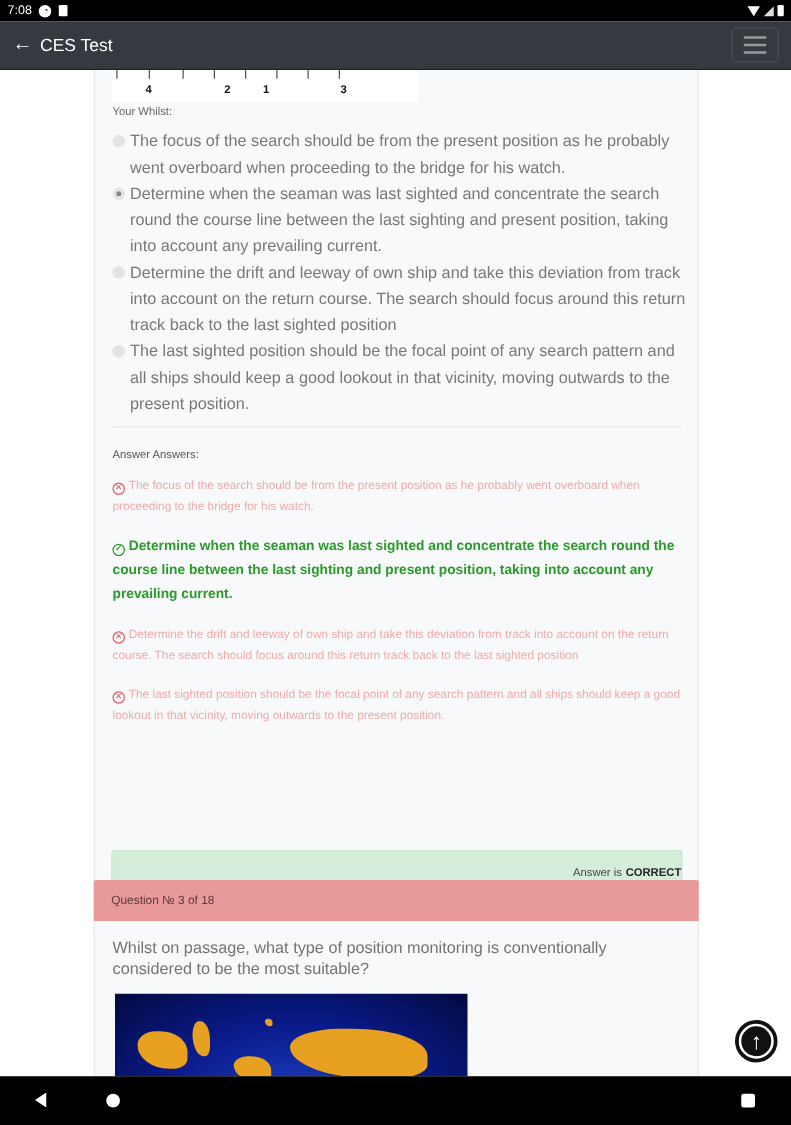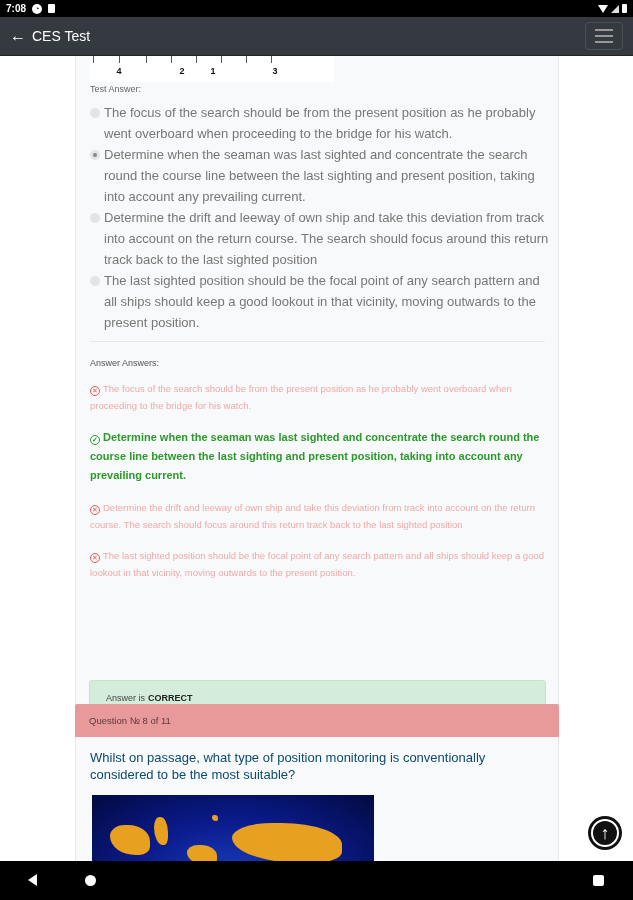--- a/index.html
+++ b/index.html
@@ -1,17 +1,17 @@
 <!DOCTYPE html>
 <html><head>
 <meta charset="utf-8">
 <style>
   * { box-sizing: border-box; margin: 0; padding: 0; }
   html, body { width: 633px; height: 900px; overflow: hidden; background: #ffffff; font-family: "Liberation Sans", sans-serif; }
-  .status-bar { position: absolute; top: 0; left: 0; width: 633px; height: 17px; background: #000; color: #fff; font-size: 10px; font-weight: bold; display: flex; align-items: center; padding: 0 6px; }
+  .status-bar { position: absolute; top: 0; left: 0; width: 633px; height: 17px; background: #000; color: #fff; font-size: 10px; font-weight: normal; display: flex; align-items: center; padding: 0 6px; }
   .status-bar .left { display: flex; align-items: center; gap: 6px; }
   .status-bar .right { margin-left: auto; display: flex; align-items: center; gap: 3px; }
   .sb-icon-circle { width: 10px; height: 10px; border-radius: 50%; background: #fff; color:#000; font-size:7px; display:flex; align-items:center; justify-content:center; }
   .sb-icon-card { width: 7px; height: 9px; background: #fff; border-radius: 1px; }
   .wifi { width: 0; height: 0; border-left: 5px solid transparent; border-right: 5px solid transparent; border-top: 8px solid #fff; }
   .signal { width: 0; height: 0; border-left: 8px solid transparent; border-bottom: 8px solid #ddd; }
   .battery { width: 5px; height: 9px; background: #fff; border-radius: 1px; }
 
   .app-bar { position: absolute; top: 17px; left: 0; width: 633px; height: 39px; background: #343a40; display: flex; align-items: center; padding: 0 10px; color: #fff; border-bottom: 1px solid #222; }
   .back-btn { font-size: 16px; width: 18px; color: #fff; cursor: pointer; }
@@ -34,26 +34,26 @@
 
   .divider { position: absolute; left: 14px; top: 295px; width: 455px; height: 1px; background: #e6e8ea; }
   .correct-label { position: absolute; left: 14px; top: 312px; font-size: 9px; color: #555; }
   .answers { position: absolute; left: 14px; top: 334px; width: 460px; }
   .ans { display: block; margin-bottom: 14px; font-size: 9.5px; line-height: 17px; }
   .ans.wrong { color: #eeaaaa; }
   .ans.right { color: #2a9a2a; font-weight: bold; font-size: 11px; line-height: 19px; }
   .ans-icon { display: inline-block; width: 10px; height: 10px; border-radius: 50%; border: 1.5px solid currentColor; font-size: 7px; line-height: 7px; text-align: center; vertical-align: -1px; margin-right: 3px; }
   .ans.wrong .ans-icon { color: #e05c5c; }
 
-  .result-box { position: absolute; left: 13px; top: 634px; width: 457px; height: 36px; background: #d4edda; border: 1px solid #c3e6cb; border-radius: 3px; display: flex; align-items: center; padding-left: 16px; font-size: 9px; color: #444; }
+  .result-box { position: absolute; left: 13px; top: 634px; width: 457px; height: 36px; background: #d4edda; border: 1px solid #c3e6cb; border-radius: 3px; display: flex; align-items: center; padding-left: 16px; font-size: 9px; color: #444; justify-content: flex-end; }
   .result-box b { color: #222; margin-left: 3px; }
 
   .q-header { position: absolute; left: 75px; top: 648px; width: 484px; height: 33px; background: #e8999a; border-radius: 2px 2px 0 0; display: flex; align-items: center; padding-left: 14px; font-size: 9.5px; color: #5a3a3a; }
   .card2 { position: absolute; left: 75px; top: 681px; width: 484px; height: 130px; background: #f8f9fa; border: 1px solid #e5e7e9; border-top: none; }
-  .q-text { position: absolute; left: 14px; top: 12px; width: 460px; font-size: 13px; line-height: 17px; color: #0c4a6e; }
+  .q-text { position: absolute; left: 14px; top: 12px; width: 460px; font-size: 13px; line-height: 17px; color: #737373; }
   .q-image { position: absolute; left: 16px; top: 58px; width: 282px; height: 70px; background: radial-gradient(ellipse at 50% 120%, #1a3fbf 0%, #0a1a8a 50%, #020a40 100%); overflow: hidden; }
   .land { position: absolute; background: #e8a020; border-radius: 40% 60% 30% 70%; }
 
   .scroll-top { position: absolute; left: 588px; top: 816px; width: 34px; height: 34px; border-radius: 50%; background: #111; display: flex; align-items: center; justify-content: center; cursor: pointer; }
   .scroll-top .inner { width: 28px; height: 28px; border-radius: 50%; border: 2px solid #fff; display: flex; align-items: center; justify-content: center; color: #fff; font-size: 18px; font-weight: bold; }
 
   .nav-bar { position: absolute; top: 861px; left: 0; width: 633px; height: 39px; background: #000; }
   .nav-back { position: absolute; left: 28px; top: 13px; width: 0; height: 0; border-top: 6px solid transparent; border-bottom: 6px solid transparent; border-right: 9px solid #fff; cursor: pointer; }
   .nav-home { position: absolute; left: 85px; top: 14px; width: 11px; height: 11px; border-radius: 50%; background: #fff; cursor: pointer; }
   .nav-recent { position: absolute; left: 593px; top: 14px; width: 11px; height: 11px; border-radius: 2px; background: #fff; cursor: pointer; }
@@ -94,21 +94,21 @@
       <div class="tick" style="left:107px"></div>
       <div class="tick" style="left:132px"></div>
       <div class="tick" style="left:157px"></div>
       <div class="tick" style="left:182px"></div>
       <div class="tick-label" style="left:25px">4</div>
       <div class="tick-label" style="left:88px">2</div>
       <div class="tick-label" style="left:119px">1</div>
       <div class="tick-label" style="left:181px">3</div>
     </div>
 
-    <div class="your-answer-label">Test Answer:</div>
+    <div class="your-answer-label">Your Whilst:</div>
 
     <div class="options">
       <div class="option">
         <span class="radio"></span>
         <span class="option-text">The focus of the search should be from the present position as he probably went overboard when proceeding to the bridge for his watch.</span>
       </div>
       <div class="option">
         <span class="radio checked"></span>
         <span class="option-text">Determine when the seaman was last sighted and concentrate the search round the course line between the last sighting and present position, taking into account any prevailing current.</span>
       </div>
@@ -139,21 +139,21 @@
         <span class="ans-icon">✕</span><span>The last sighted position should be the focal point of any search pattern and all ships should keep a good lookout in that vicinity, moving outwards to the present position.</span>
       </div>
     </div>
 
     <div class="result-box">
       <span>Answer is</span>
       <b>CORRECT</b>
     </div>
   </div>
 
-  <div class="q-header">Question № 8 of 11</div>
+  <div class="q-header">Question № 3 of 18</div>
   <div class="card2">
     <div class="q-text">Whilst on passage, what type of position monitoring is conventionally considered to be the most suitable?</div>
     <div class="q-image">
       <div class="land" style="left:18px;top:30px;width:40px;height:30px;"></div>
       <div class="land" style="left:62px;top:22px;width:14px;height:28px;"></div>
       <div class="land" style="left:95px;top:50px;width:30px;height:20px;"></div>
       <div class="land" style="left:140px;top:28px;width:110px;height:40px;"></div>
       <div class="land" style="left:120px;top:20px;width:6px;height:6px;"></div>
     </div>
   </div>

